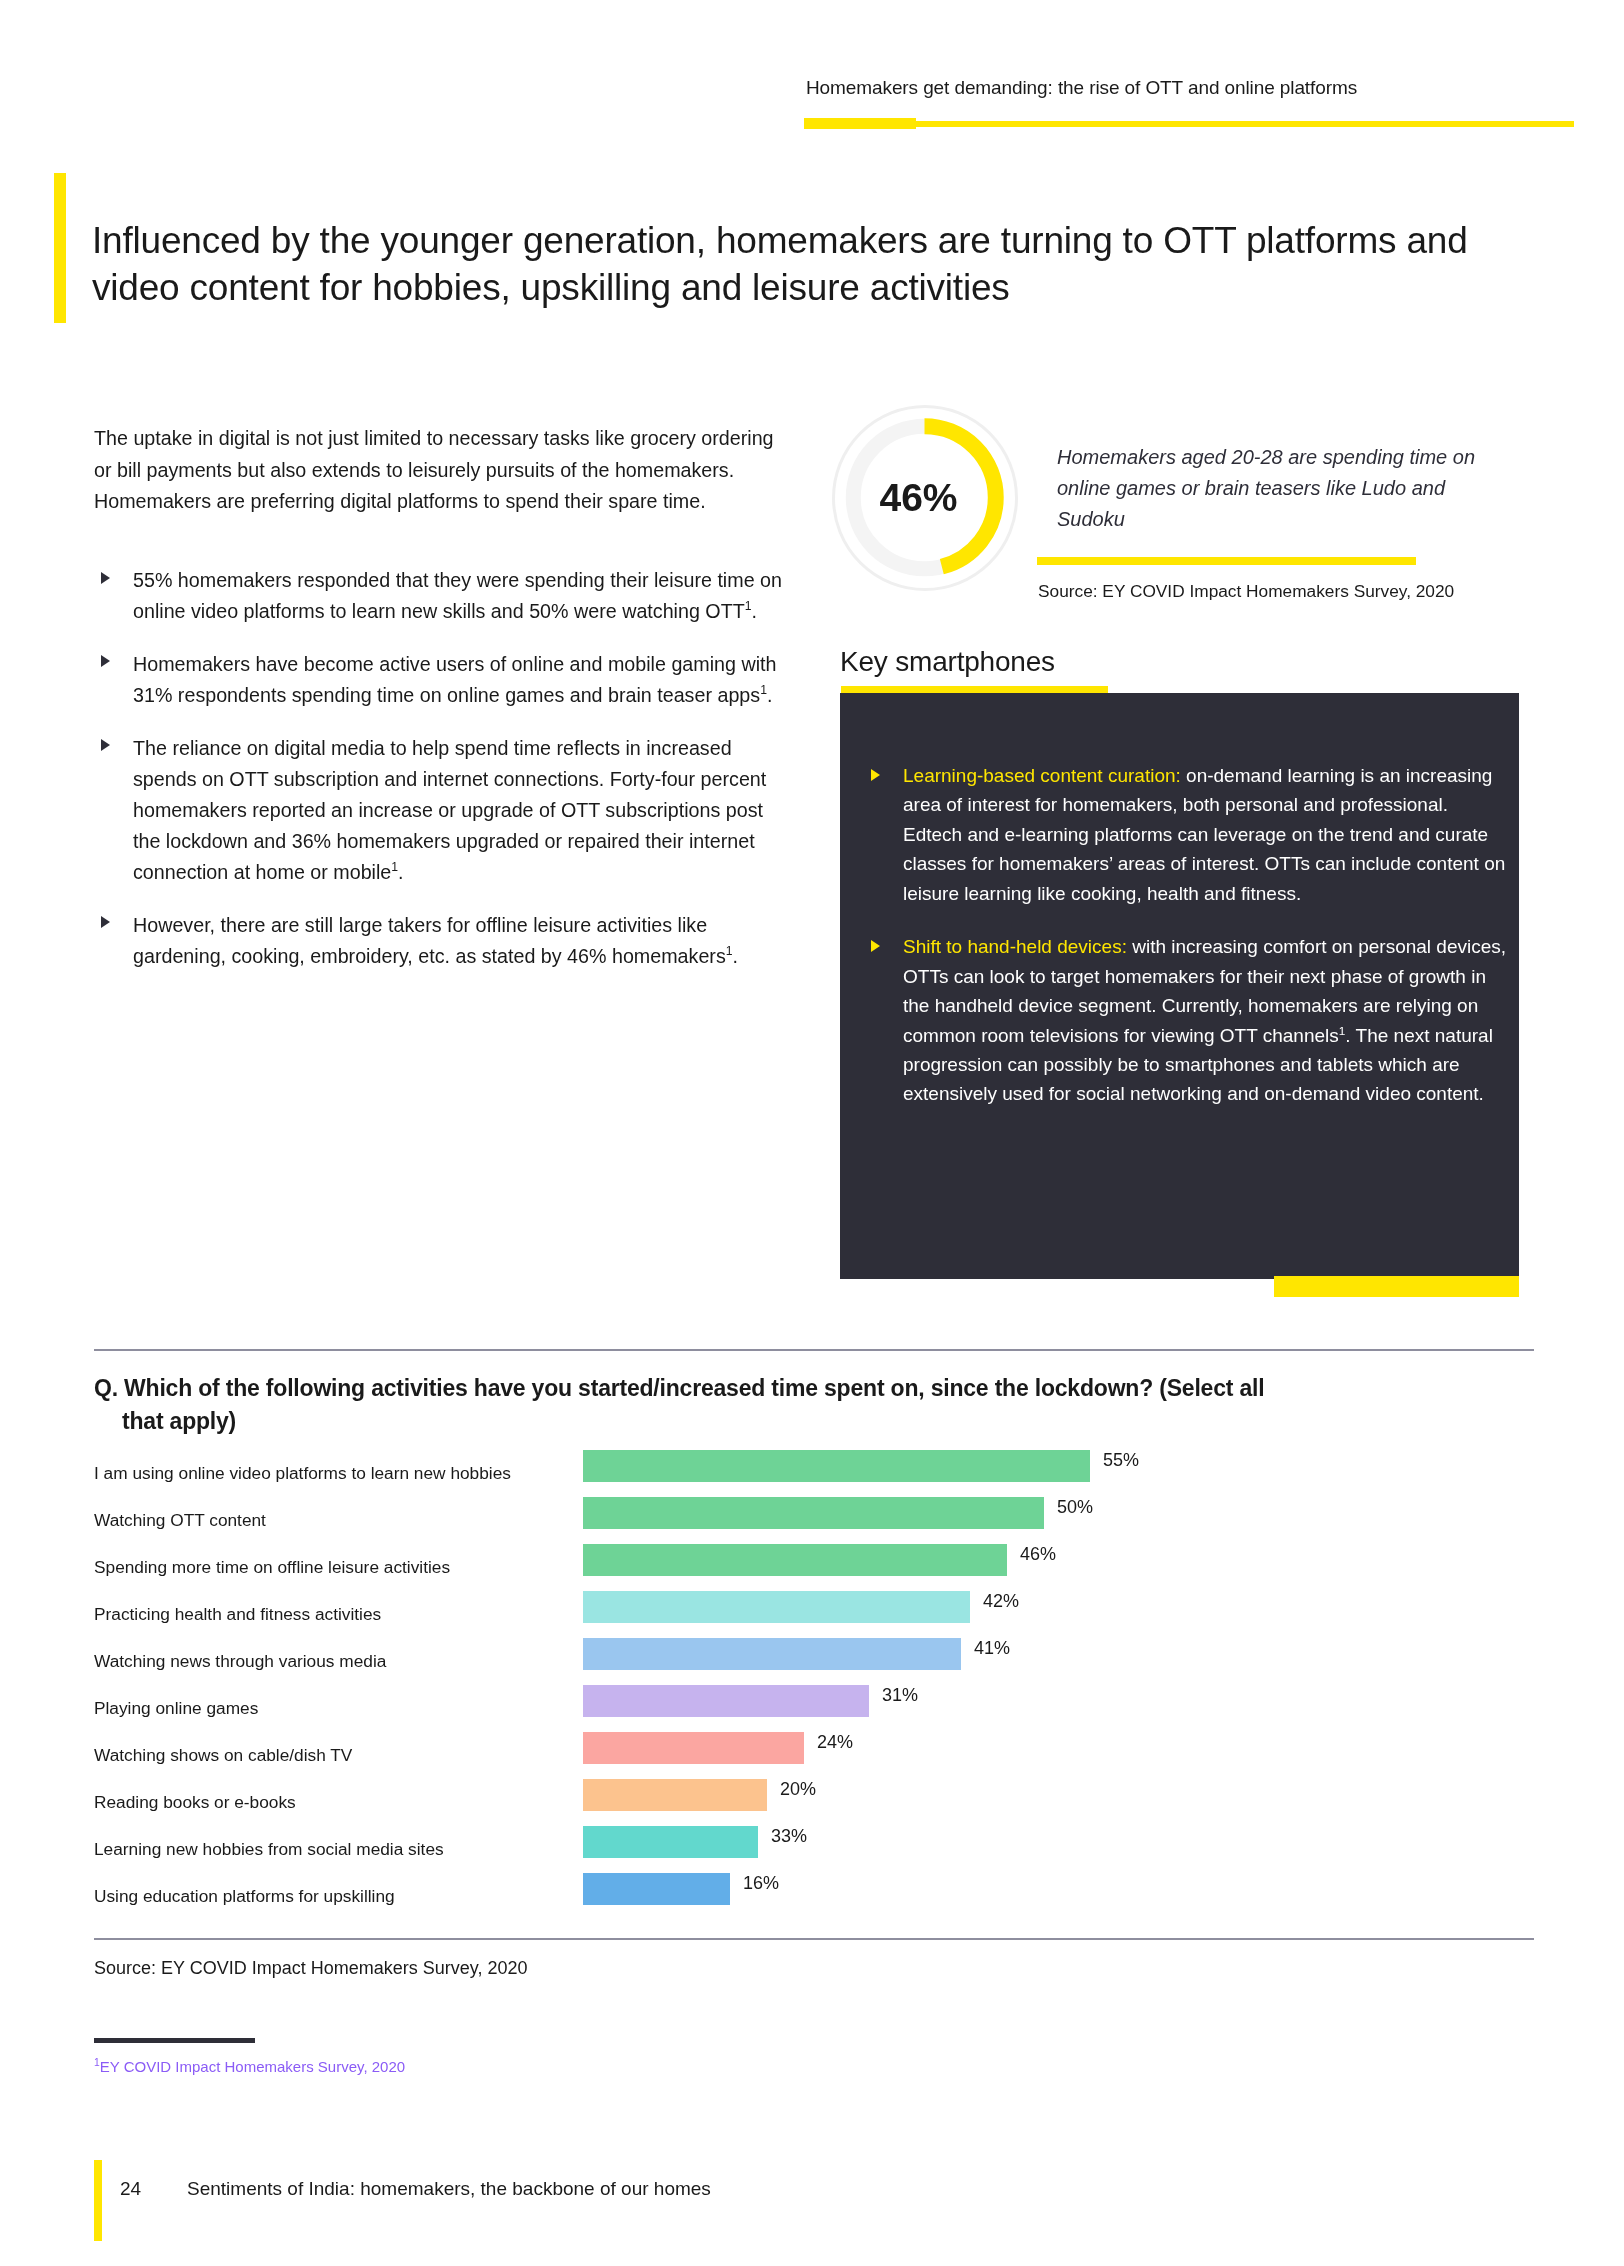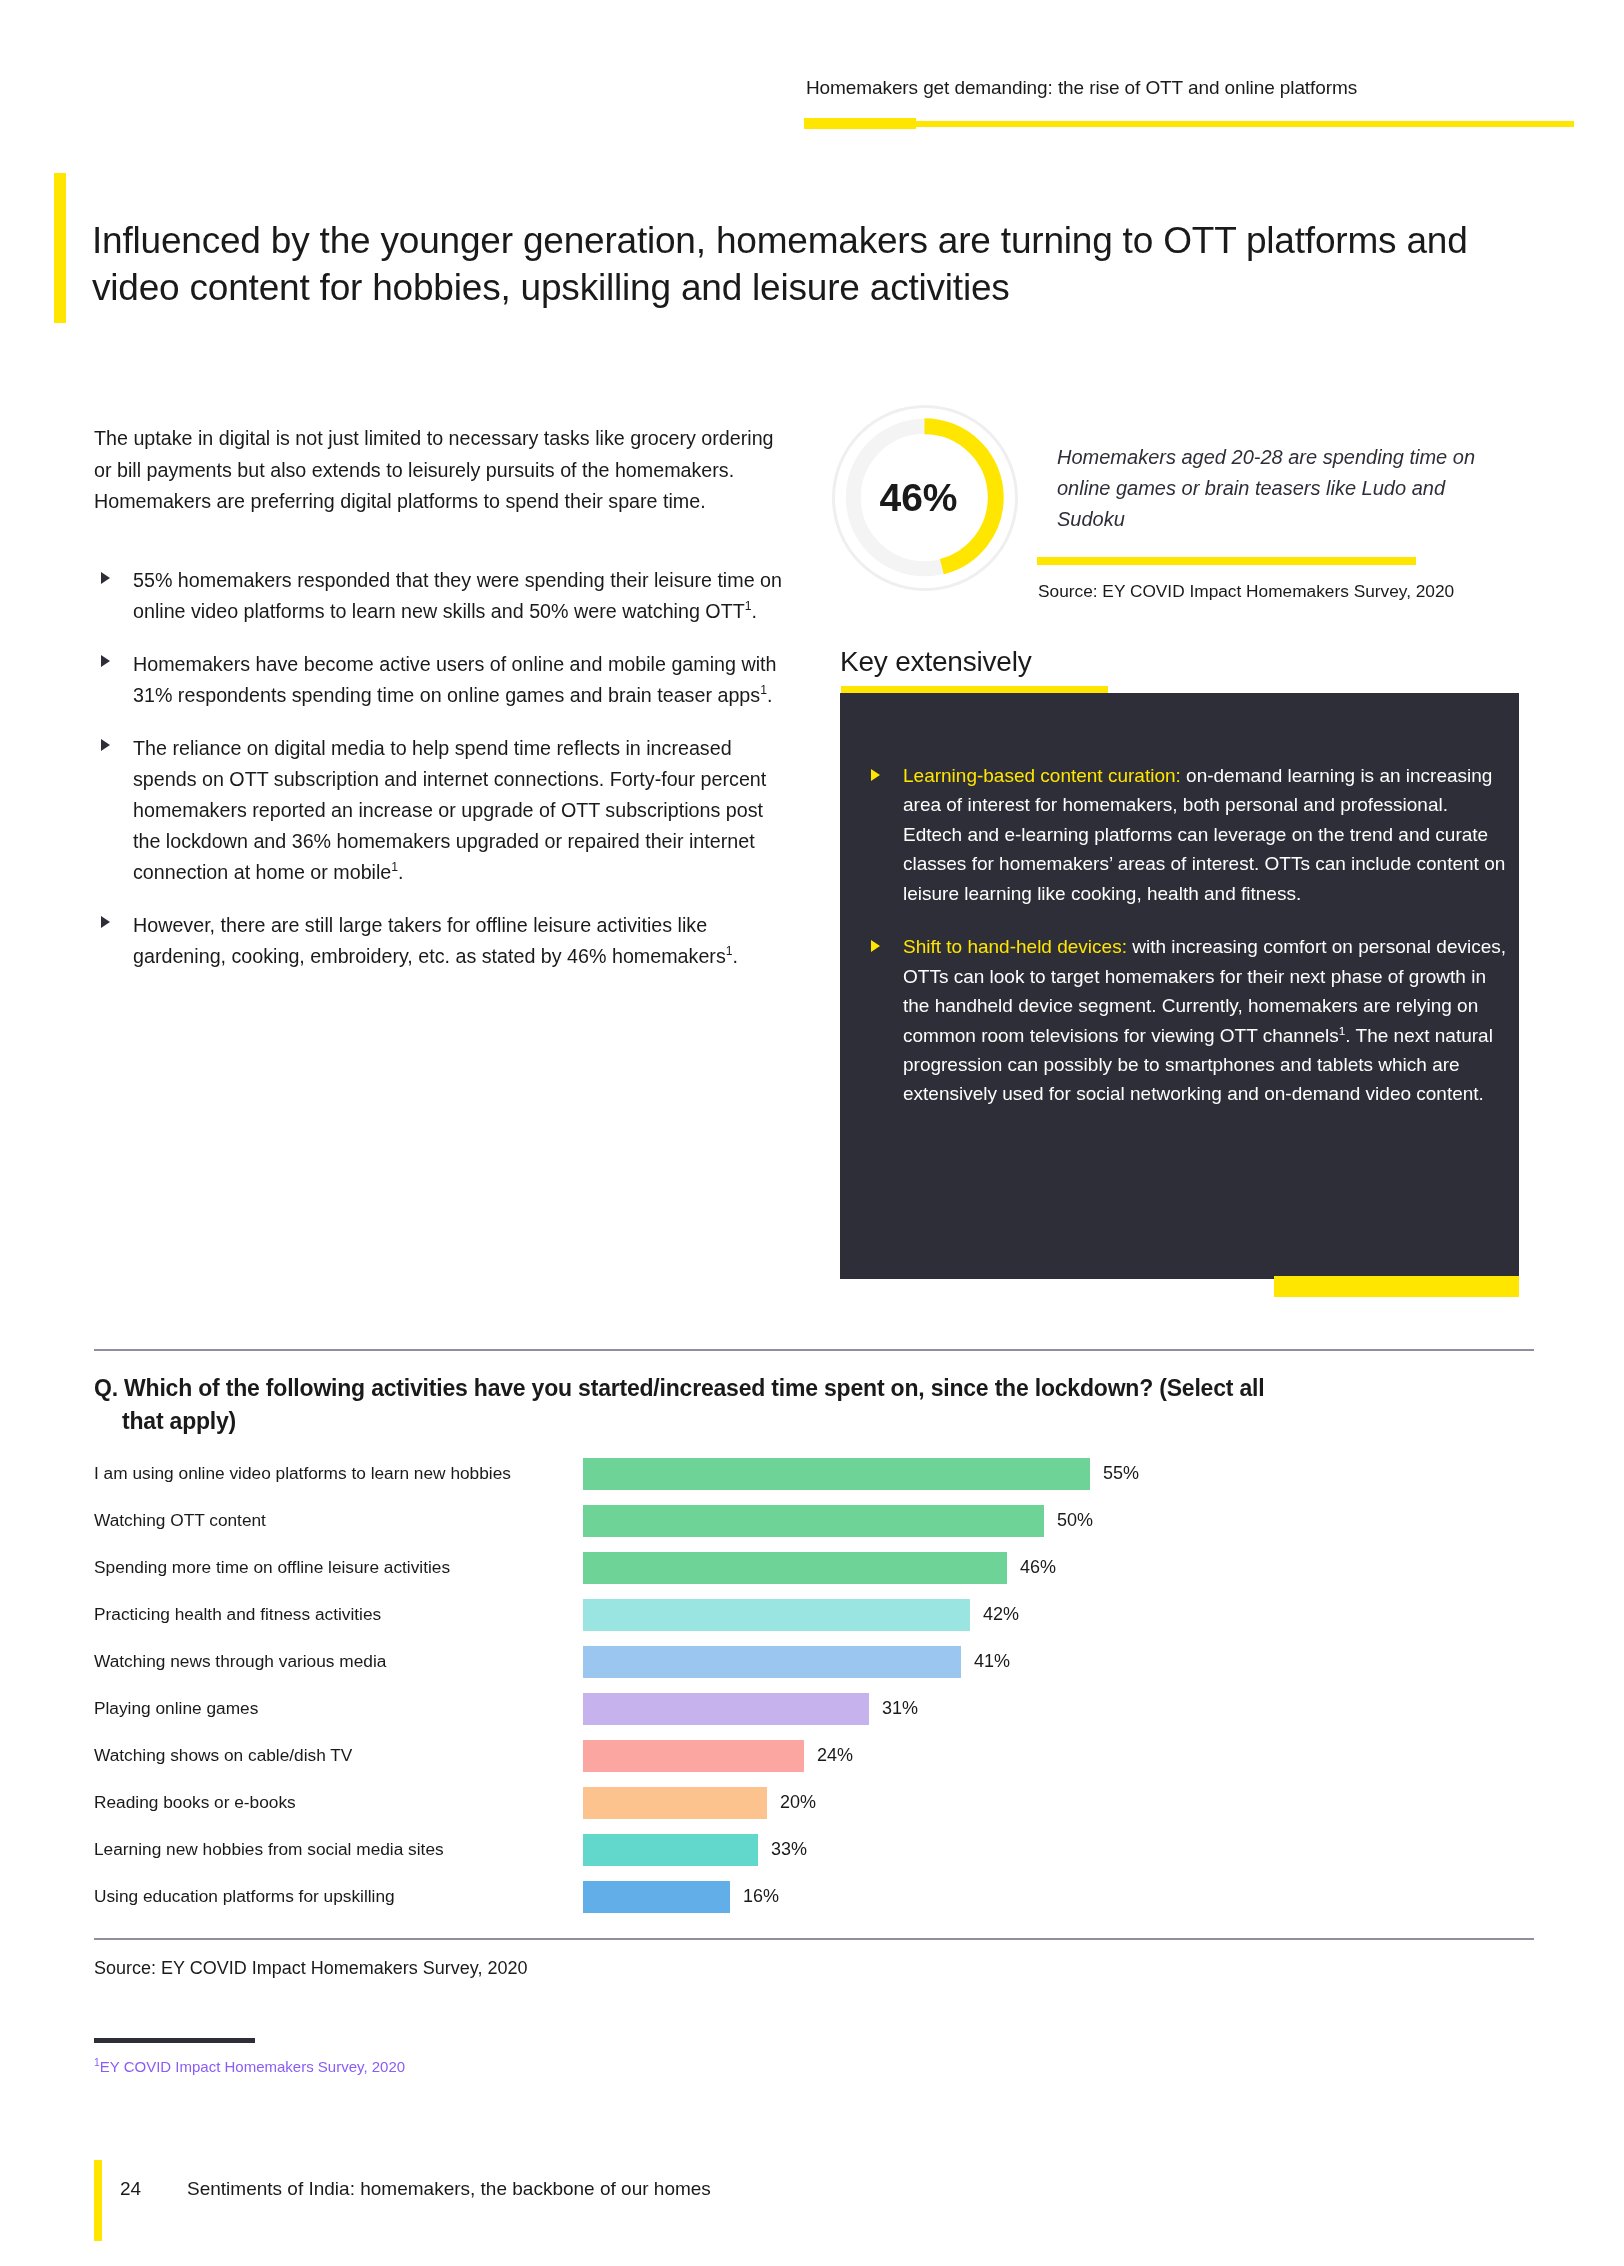--- a/index.html
+++ b/index.html
@@ -225,21 +225,20 @@
     font-size: 17.3px;
     color: #1a1a1a;
     line-height: 1.2;
     white-space: nowrap;
   }
   .row-bar-area {
     position: relative;
     flex: 1;
     height: 100%;
     display: flex;
-    align-items: center;
   }
   .bar {
     height: 32px;
   }
   .bar-val {
     font-size: 18px;
     color: #1a1a1a;
     margin-left: 13px;
     white-space: nowrap;
   }
@@ -335,21 +334,21 @@
       <circle cx="88" cy="88" r="76" fill="none" stroke="#f4f4f4" stroke-width="16"></circle>
       <circle id="donut-arc-fill" cx="88" cy="88" r="76" fill="none" stroke="#ffe600" stroke-width="17" stroke-linecap="butt" transform="rotate(-90 88 88)" stroke-dasharray="219.66015833899834 477.5220833456485"></circle>
     </svg>
     <div class="donut-value">46%</div>
   </div>
 
   <div class="quote">Homemakers aged 20-28 are spending time on online games or brain teasers like Ludo and Sudoku</div>
   <div class="quote-rule"></div>
   <div class="src-right">Source: EY COVID Impact Homemakers Survey, 2020</div>
 
-  <div class="ki-title">Key extensively</div>
+  <div class="ki-title">Key smartphones</div>
   <div class="ki-underline"></div>
   <div class="ki-box"></div>
   <div class="ki-accent"></div>
 
   <div class="ki-list">
     <div class="ki-item">
       <span class="arrow"></span>
       <span class="ki-lead">Learning-based content curation:</span><span> on-demand learning is an increasing area of interest for homemakers, both personal and professional. Edtech and e-learning platforms can leverage on the trend and curate classes for homemakers’ areas of interest. OTTs can include content on leisure learning like cooking, health and fitness.</span>
     </div>
     <div class="ki-item">

